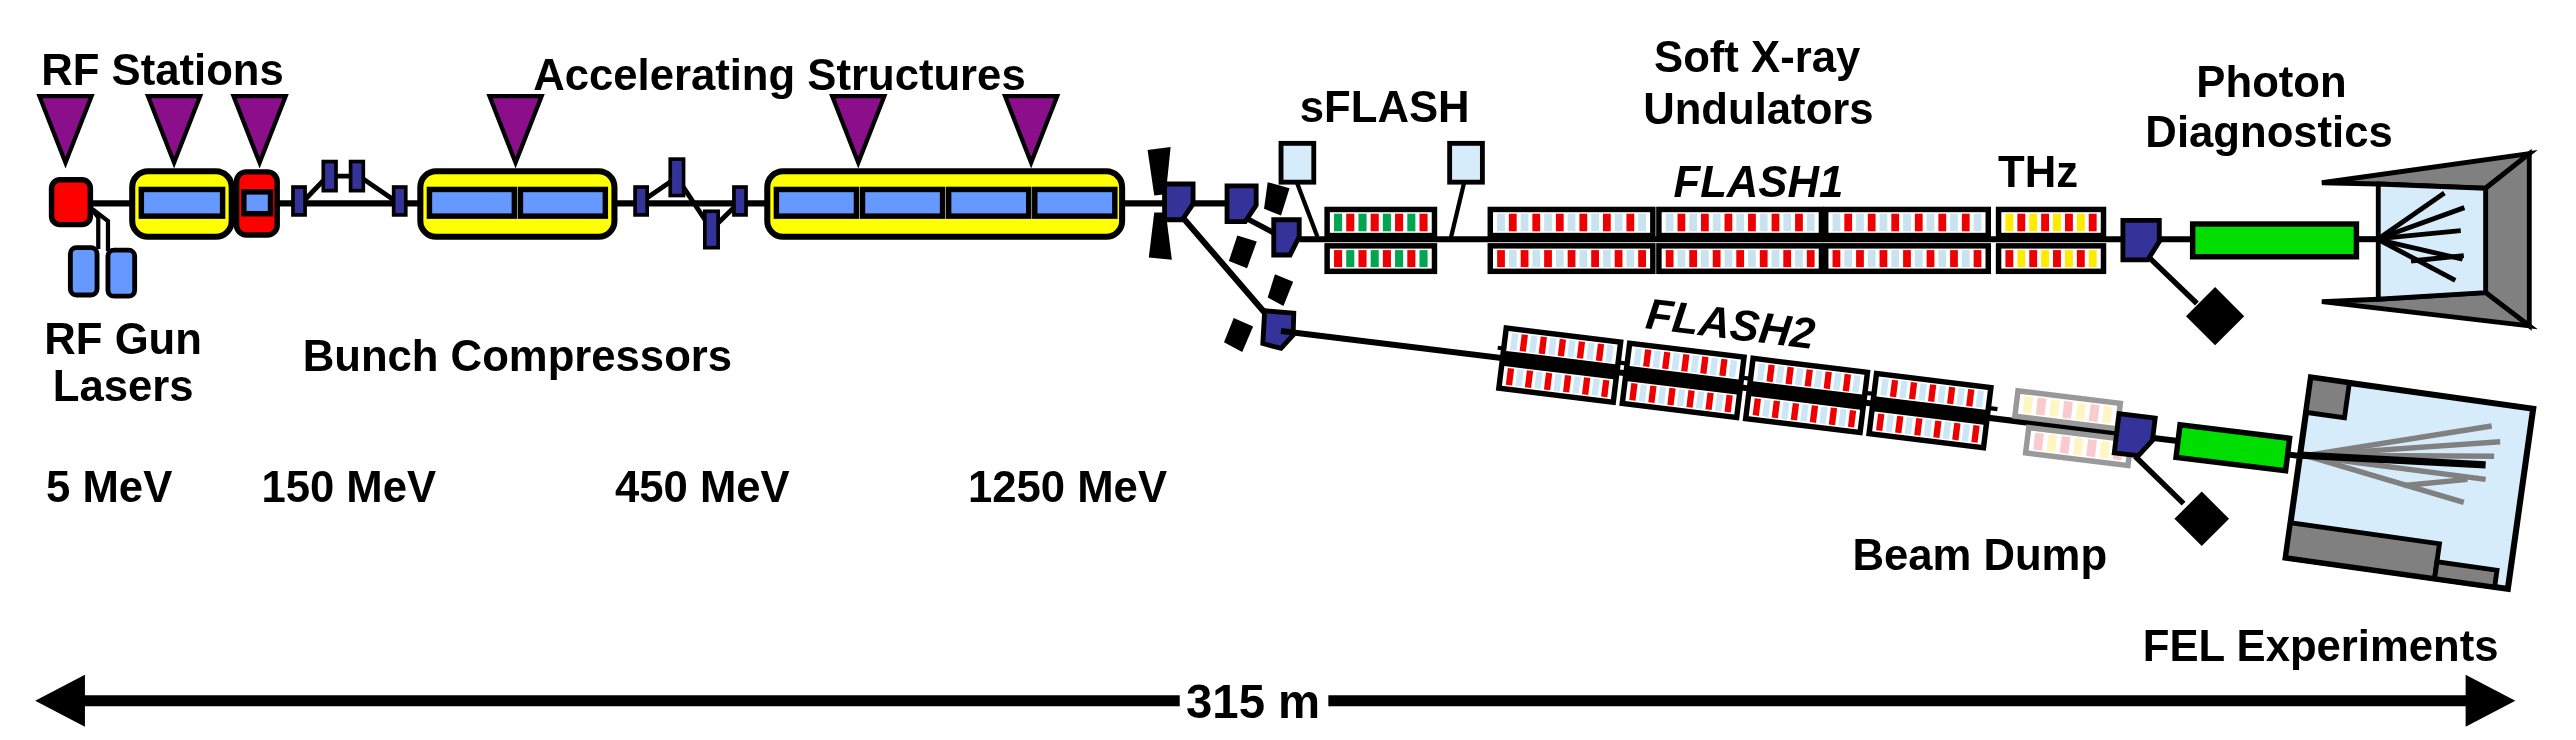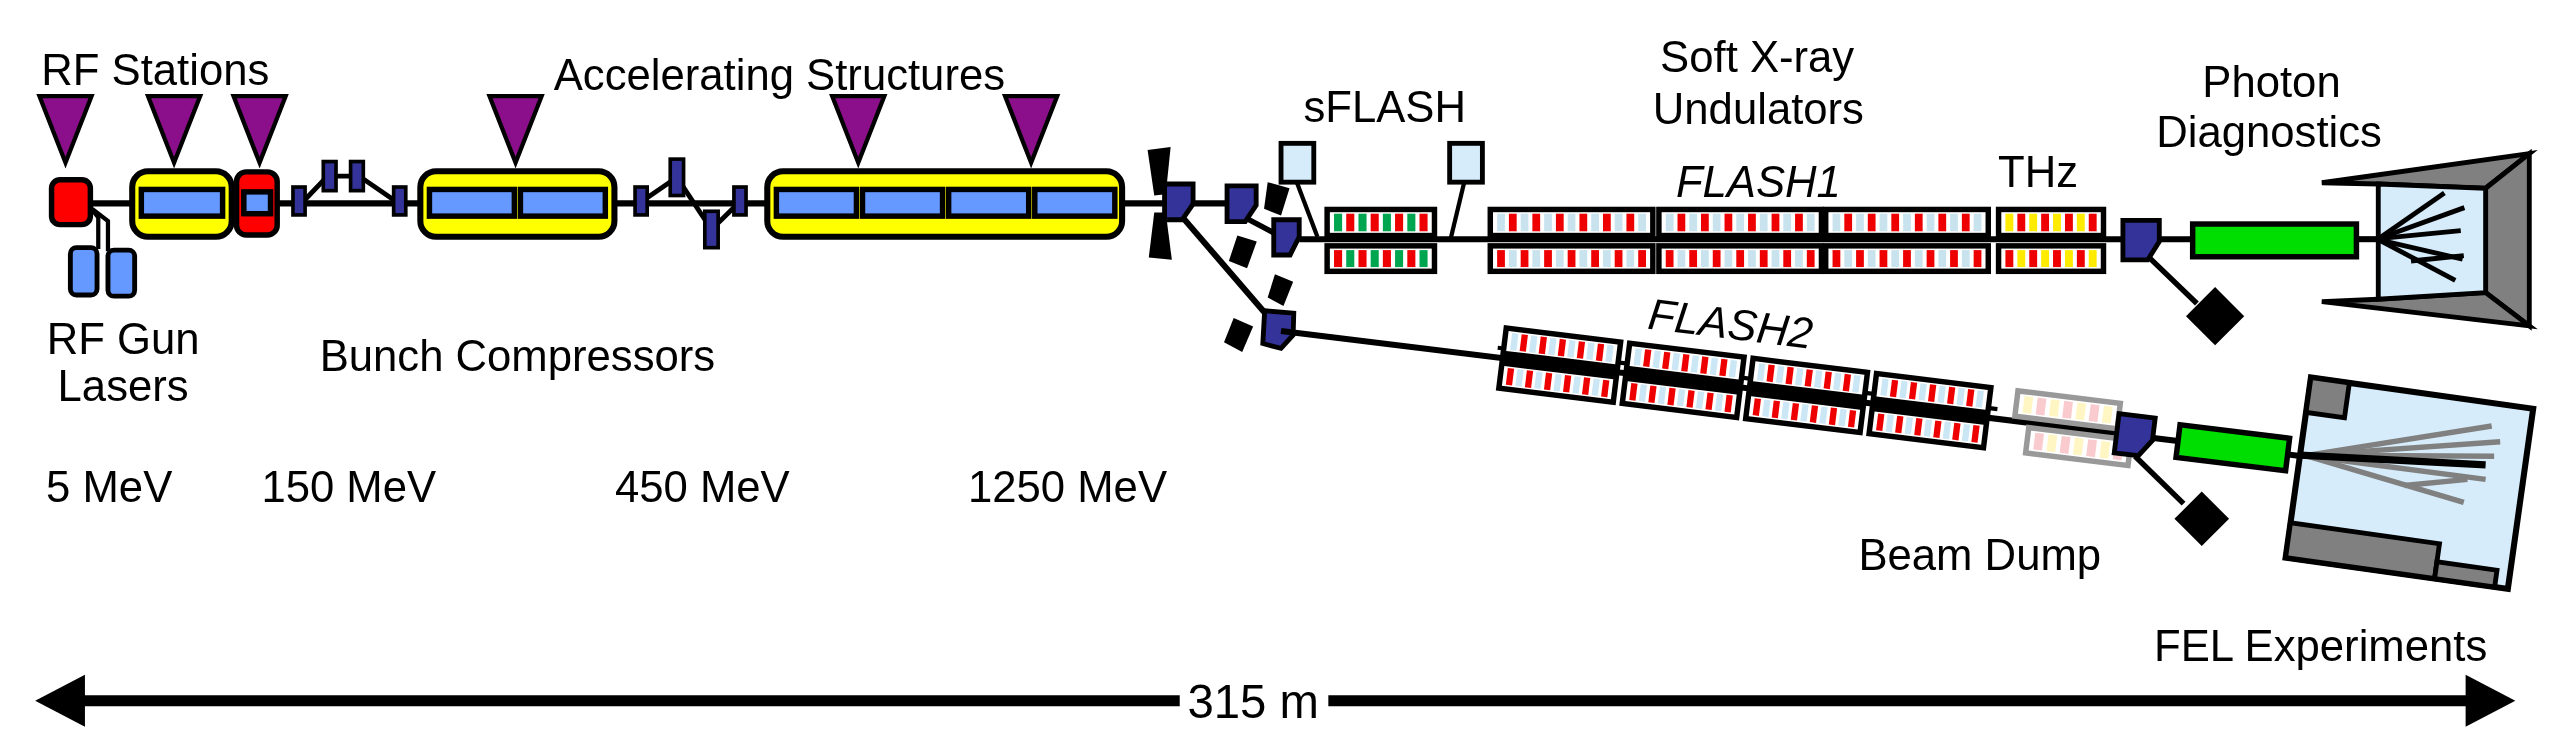--- a/index.html
+++ b/index.html
@@ -1,16 +1,16 @@
 <!DOCTYPE html>
 <html style="font-size:9.7px"><head>
 <meta charset="utf-8">
 <style>
   html,body{margin:0;padding:0;background:#ffffff;}
-  .stage{position:relative;width:2576px;height:741px;background:#fff;overflow:hidden;}
+  .stage{position:relative;width:2576px;height:741px;background:#fff;overflow:hidden;font-weight:bold;}
   svg{display:block;}
   text{font-family:"Liberation Sans", sans-serif;fill:#000;}
   .lbl{font-size:72px;}
   .lbl-it{font-size:72px;font-style:italic;}
   .dist{font-size:78px;}
 </style>
 </head>
 <body>
 
 <div class="stage">

